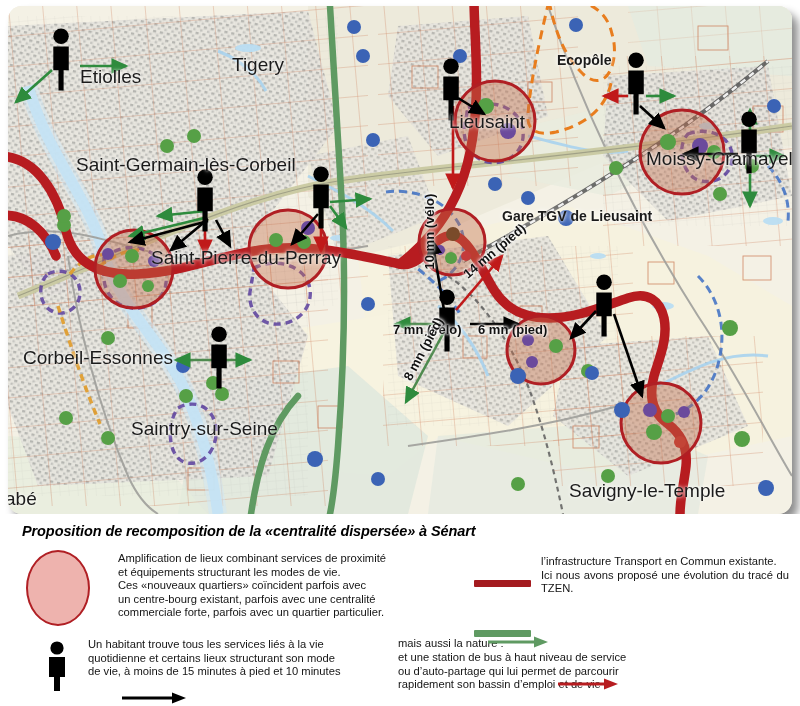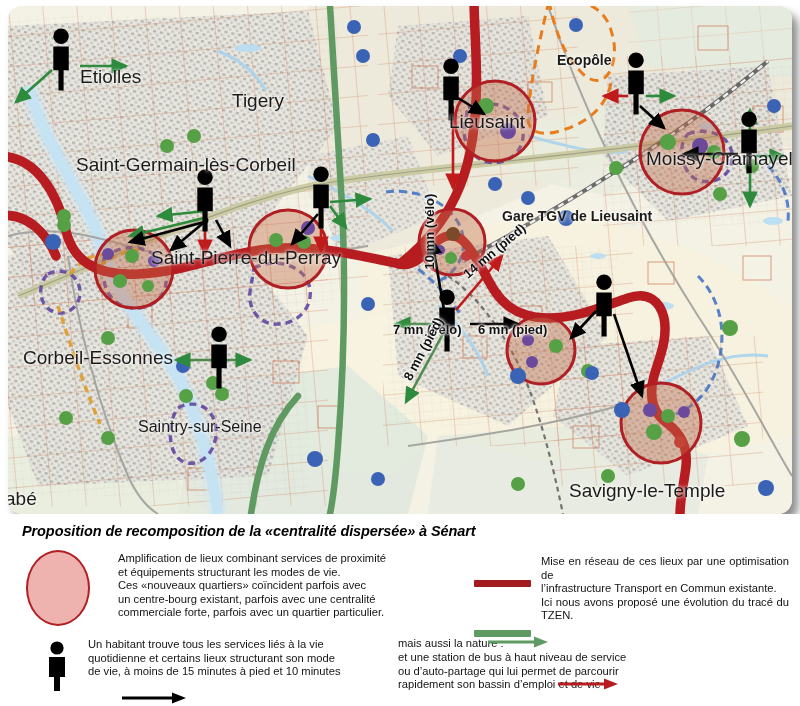--- a/index.html
+++ b/index.html
@@ -360,25 +360,25 @@
       </g>
       <g transform="translate(585,268) scale(0.92)">
         <circle cx="12" cy="9" r="8.4"></circle>
           <path d="M3.6 20 h16.8 v26 h-5.6 v22 h-5.6 v-22 h-5.6 z"></path>
       </g>
     </g>
   </svg>
 
   <div id="place-labels">
       <div class="place" style="left: 72px; top: 60px; font-size: 19px;">Etiolles</div>
-      <div class="place" style="left: 224px; top: 48px; font-size: 19px; margin-top: 36px;">Tigery</div>
+      <div class="place" style="left: 224px; top: 48px; font-size: 19px;">Tigery</div>
       <div class="place" style="left: 68px; top: 148px; font-size: 19px;">Saint-Germain-lès-Corbeil</div>
       <div class="place" style="left: 143px; top: 241px; font-size: 19px;">Saint-Pierre-du-Perray</div>
       <div class="place" style="left: 15px; top: 341px; font-size: 19px;">Corbeil-Essonnes</div>
-      <div class="place" style="left: 130px; top: 412px; font-size: 16px;">Saintry-sur-Seine</div>
+      <div class="place" style="left: 123px; top: 412px; font-size: 19px;">Saintry-sur-Seine</div>
       <div class="place" style="left: -3px; top: 462px; font-size: 19px; margin-top: 20px;">abé</div>
       <div class="place" style="left: 441px; top: 105px; font-size: 19px;">Lieusaint</div>
       <div class="place" style="left: 638px; top: 142px; font-size: 19px;">Moissy-Cramayel</div>
       <div class="place" style="left: 561px; top: 474px; font-size: 19px;">Savigny-le-Temple</div>
       <div class="place bold" style="left: 549px; top: 46px; font-size: 14px;">Ecopôle</div>
       <div class="place bold" style="left: 494px; top: 202px; font-size: 14px;">Gare TGV de Lieusaint</div>
     </div>
   <div id="time-labels">
       <div class="tlabel" style="left: 421px; top: 256px; transform: rotate(-90deg); transform-origin: left center;">10 mn (vélo)</div>
       <div class="tlabel" style="left: 457px; top: 262px; transform: rotate(-40deg); transform-origin: left center;">14 mn (pied)</div>
@@ -396,21 +396,20 @@
   <div class="lg-text" style="left:118px;top:38px;width:298px;">
     <div>Amplification de lieux combinant services de proximité</div>
     <div>et équipements structurant les modes de vie.</div>
     <div style="text-align:justify;">Ces «nouveaux quartiers» coïncident parfois avec</div>
     <div style="text-align:justify;">un centre-bourg existant, parfois avec une centralité</div>
     <div>commerciale forte, parfois avec un quartier particulier.</div>
   </div>
 
   <div class="bar" id="bar-red"></div>
   <div class="lg-text" style="left:541px;top:41px;width:248px;">
-    <div style="text-align:justify;">Mise en réseau de ces lieux par une optimisation de</div>
     <div>l’infrastructure Transport en Commun existante.</div>
     <div>Ici nous avons proposé une évolution du tracé du TZEN.</div>
   </div>
 
   <div class="bar" id="bar-green"></div>
 
   <svg id="person-swatch" viewBox="0 0 34 50">
     <circle cx="17" cy="7" r="6.6" fill="#000"></circle>
     <path d="M9 16 h16 v20 h-5 v14 h-6 v-14 h-5 z" fill="#000"></path>
   </svg>

